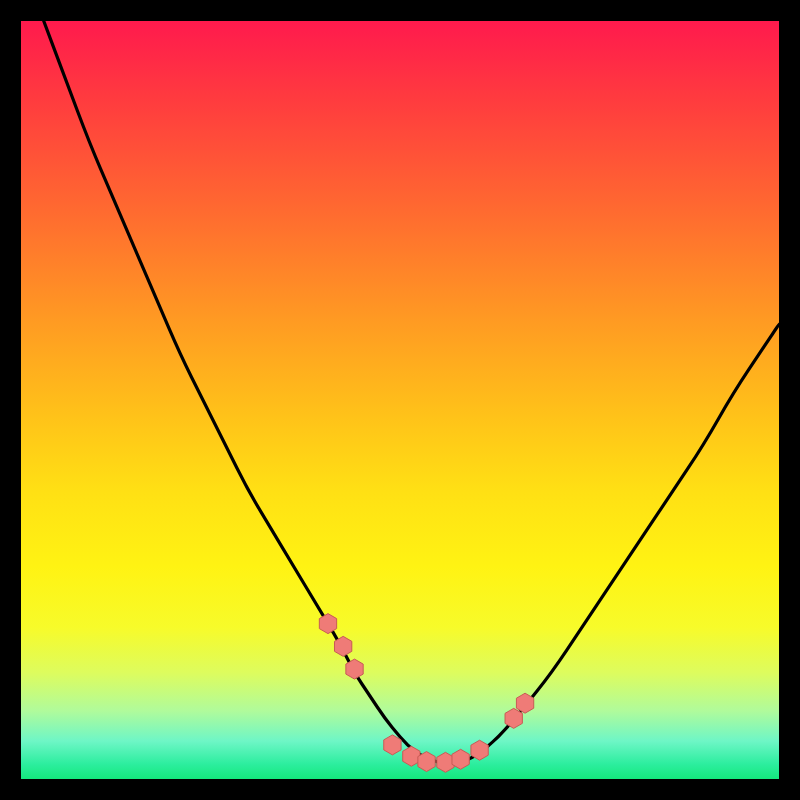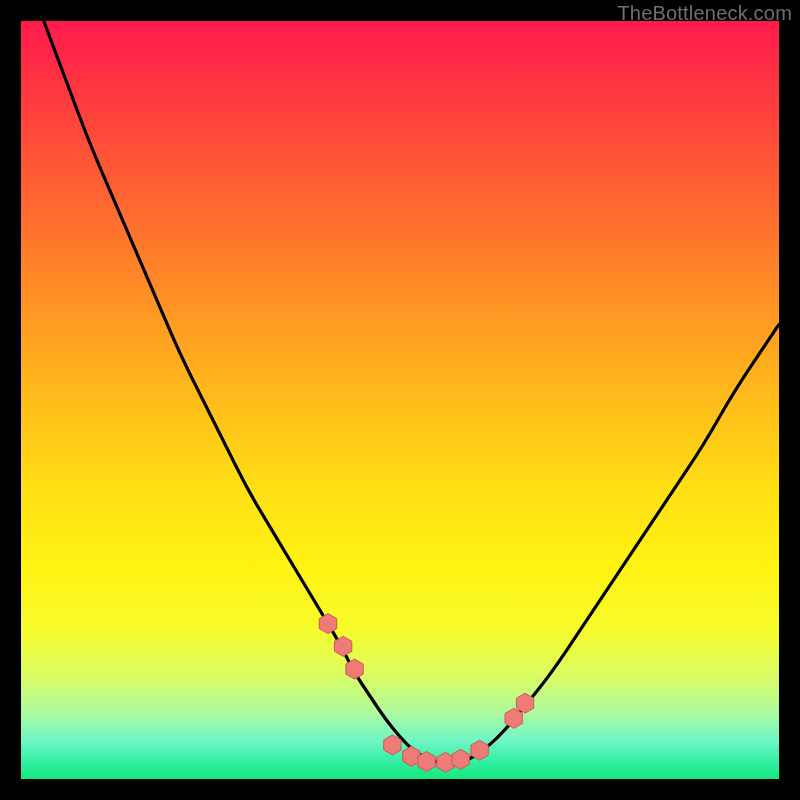--- a/index.html
+++ b/index.html
@@ -78,14 +78,13 @@
           <path d="M399.03 740.26 L390.37 745.26 L381.71 740.26 L381.71 730.26 L390.37 725.26 L399.03 730.26 Z" fill="#ef7b77" stroke="#c85b55" stroke-width="1"></path>
           <path d="M414.19 745.57 L405.53 750.57 L396.87 745.57 L396.87 735.57 L405.53 730.57 L414.19 735.57 Z" fill="#ef7b77" stroke="#c85b55" stroke-width="1"></path>
           <path d="M433.14 746.32 L424.48 751.32 L415.82 746.32 L415.82 736.32 L424.48 731.32 L433.14 736.32 Z" fill="#ef7b77" stroke="#c85b55" stroke-width="1"></path>
           <path d="M448.30 743.29 L439.64 748.29 L430.98 743.29 L430.98 733.29 L439.64 728.29 L448.30 733.29 Z" fill="#ef7b77" stroke="#c85b55" stroke-width="1"></path>
           <path d="M467.25 734.20 L458.59 739.20 L449.93 734.20 L449.93 724.20 L458.59 719.20 L467.25 724.20 Z" fill="#ef7b77" stroke="#c85b55" stroke-width="1"></path>
           <path d="M501.36 702.36 L492.70 707.36 L484.04 702.36 L484.04 692.36 L492.70 687.36 L501.36 692.36 Z" fill="#ef7b77" stroke="#c85b55" stroke-width="1"></path>
           <path d="M512.73 687.20 L504.07 692.20 L495.41 687.20 L495.41 677.20 L504.07 672.20 L512.73 677.20 Z" fill="#ef7b77" stroke="#c85b55" stroke-width="1"></path>
         </g>
     </svg>
   </div>
-  <div class="watermark">TheBottleneck.com</div>
 </div>
 
 </body></html>

